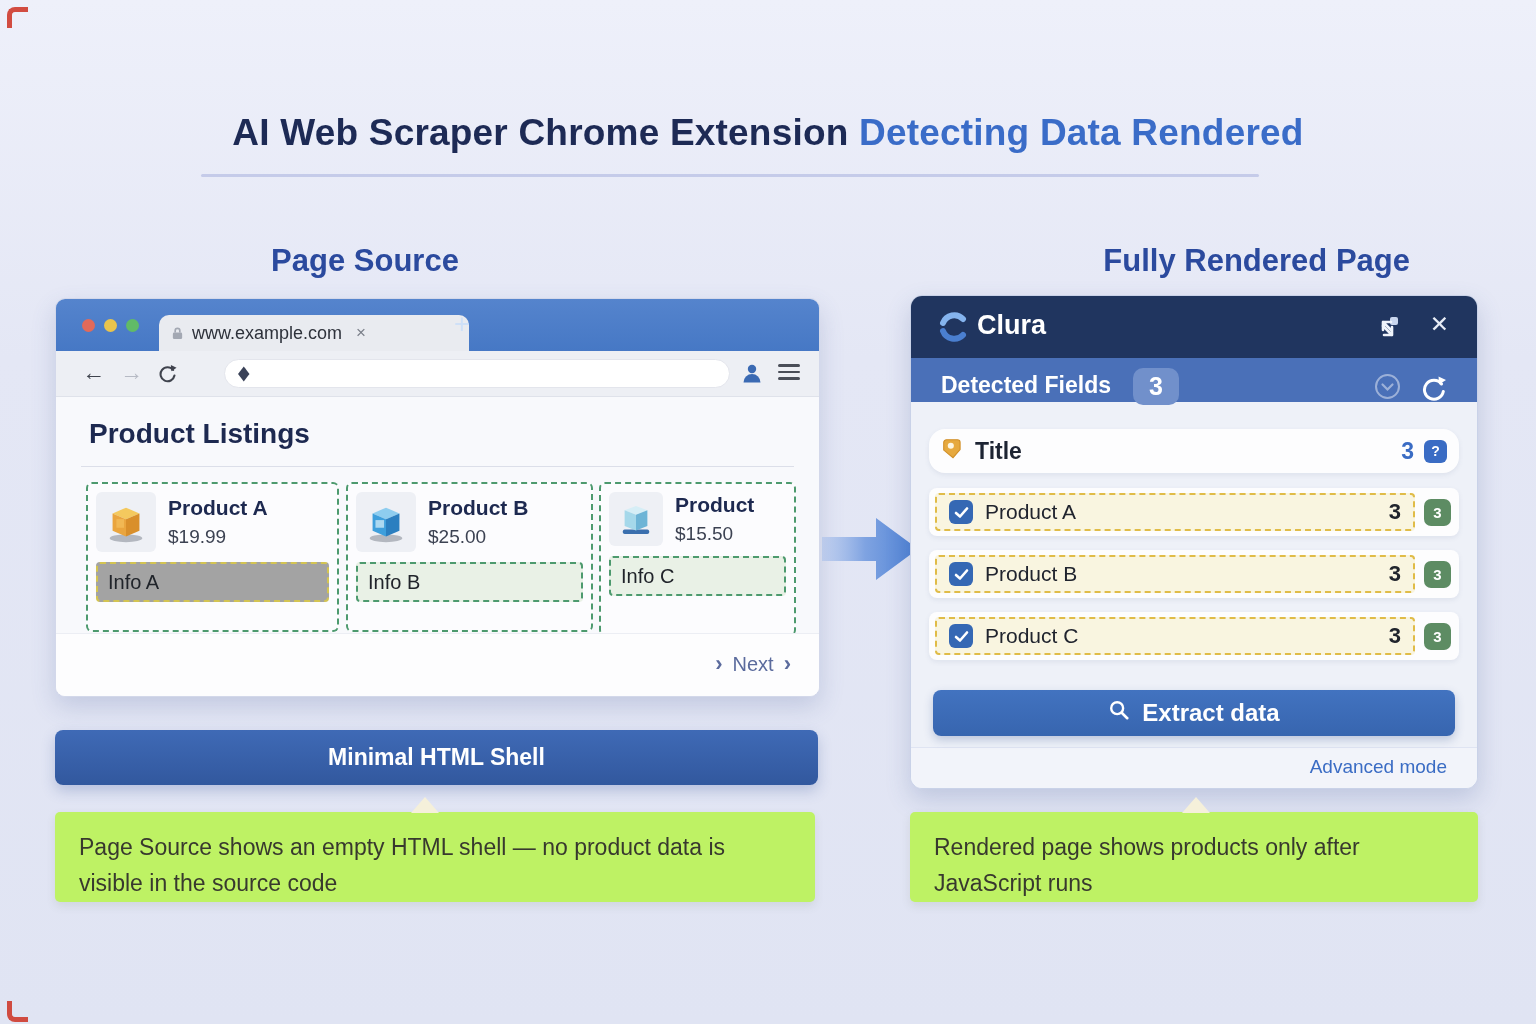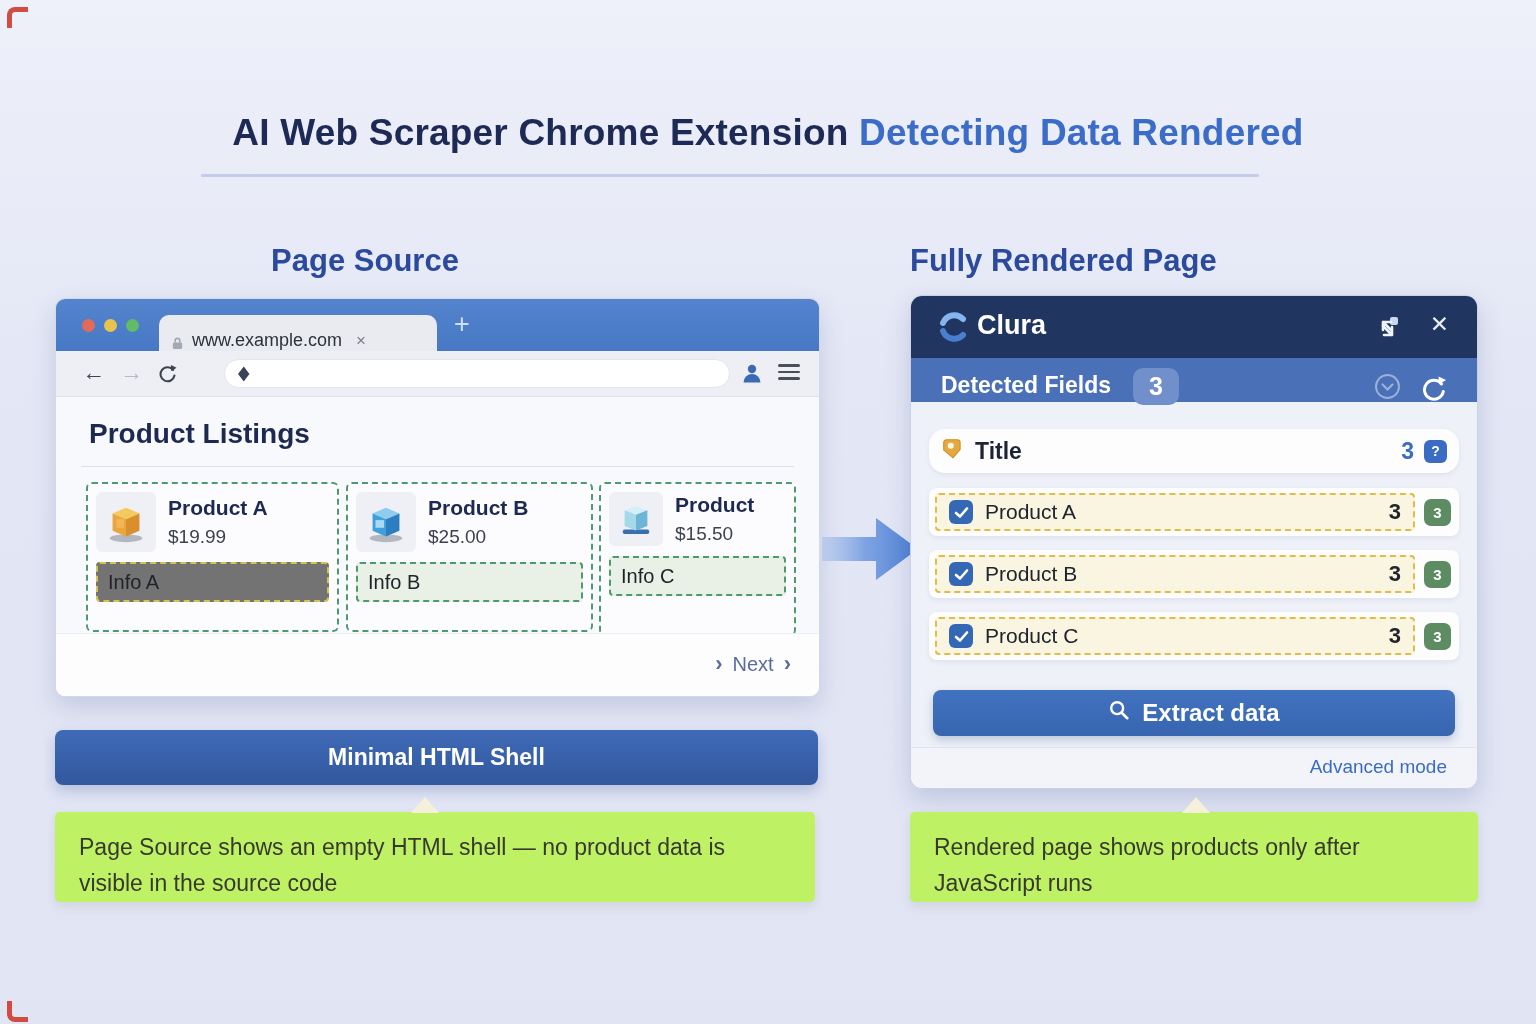--- a/index.html
+++ b/index.html
@@ -16,22 +16,22 @@
   .title-underline{left:201px;top:174px;width:1058px;height:3px;background:#c5cbe9;border-radius:2px;}
   .section-title{font-size:31px;font-weight:700;color:#2b4a9e;}
   
   .browser{left:55px;top:298px;width:763px;height:397px;border-radius:10px;background:#f8f9fc;
            border:1px solid #d3d8ea;box-shadow:0 10px 24px rgba(70,90,150,.20);}
   .tabstrip{left:0;top:0;right:0;height:52px;background:linear-gradient(180deg,#5584cd,#4678c5);border-radius:9px 9px 0 0;}
   .dot{width:13px;height:13px;border-radius:50%;top:20px;}
   .dot.r{left:26px;background:#e26a5a;}
   .dot.y{left:48px;background:#e9c44d;}
   .dot.g{left:70px;background:#61bb67;}
-  .tab{left:103px;bottom:0;width:278px;height:36px;background:#e9ebf0;border-radius:10px 10px 0 0;
-       display:flex;align-items:flex-end;padding:0 12px;box-sizing:border-box;}
+  .tab{left:103px;bottom:0;width:310px;height:36px;background:#e9ebf0;border-radius:10px 10px 0 0;
+       display:flex;align-items:center;padding:0 12px;box-sizing:border-box;}
   .tab .url{font-size:18px;color:#2e323b;margin-left:8px;}
   .tab .tclose{font-size:17px;color:#7a7f89;margin-left:14px;}
   .newtab{left:398px;top:10px;font-size:27px;color:#cfe0f7;font-weight:400;}
   .toolbar{left:0;top:52px;right:0;height:45px;background:#edeff4;border-bottom:1px solid #dfe2ea;}
   .navglyph{font-size:23px;top:8px;}
   .back{left:26px;color:#3f434d;}
   .fwd{left:64px;color:#b6bac4;}
   .refresh-b{left:100px;top:11px;}
   .addressbar{left:168px;top:8px;width:506px;height:29px;background:#fff;border-radius:15px;border:1px solid #e3e5ec;box-sizing:border-box;}
   .diamond{left:13px;top:4px;font-size:15px;color:#3a4258;transform:scaleY(1.3);}
@@ -47,21 +47,21 @@
   .card.c2{left:290px;width:247px;}
   .card.c3{left:543px;width:197px;height:154px;}
   .prod-top{display:flex;align-items:center;}
   .prod-icon{width:60px;height:60px;background:#eef0f5;border-radius:6px;display:flex;align-items:center;justify-content:center;flex:0 0 auto;}
   .c3 .prod-icon{width:54px;height:54px;}
   .prod-text{margin-left:12px;}
   .prod-name{font-size:21px;font-weight:700;color:#1d2950;}
   .prod-price{font-size:19px;color:#3c4252;margin-top:6px;}
   .info-box{margin-top:10px;height:40px;border-radius:4px;box-sizing:border-box;
             font-size:20px;color:#20242a;line-height:36px;padding-left:10px;}
-  .info-y{border:2px dashed #d3c452;background:#737373;}
+  .info-y{border:2px dashed #d3c452;background:#a3a3a3;}
   .info-g{border:2px dashed #4d9a6e;background:#e9f1e6;}
   .bfooter{left:0;bottom:0;right:0;height:62px;background:#fdfdfe;border-radius:0 0 9px 9px;border-top:1px solid #eceef4;}
   .nextwrap{right:28px;top:17px;font-size:20px;color:#5b6b9d;display:flex;align-items:center;gap:10px;}
   .nextwrap .chev{font-size:22px;font-weight:700;}
   
   .flow-arrow{left:820px;top:510px;}
   
   .banner{left:55px;top:730px;width:763px;height:55px;border-radius:8px;
           background:linear-gradient(180deg,#3f6ab6,#32589e);box-shadow:0 6px 14px rgba(50,80,150,.25);
           color:#fff;font-size:23px;font-weight:700;text-align:center;line-height:55px;}
@@ -115,21 +115,21 @@
 <div class="abs corner" style="left:7px;top:7px;"></div>
 <div class="abs corner bl" style="left:7px;top:1001px;"></div>
 
 <div class="abs main-title">
   <span>AI Web Scraper Chrome Extension</span>
   <span class="accent">Detecting Data Rendered</span>
 </div>
 <div class="abs title-underline"></div>
 
 <div class="abs section-title" style="left:55px;top:243px;width:620px;text-align:center;">Page Source</div>
-<div class="abs section-title" style="left:910px;top:243px;width:500px;text-align:left;">Fully Rendered Page</div>
+<div class="abs section-title" style="left:910px;top:243px;width:500px;text-align:right;">Fully Rendered Page</div>
 
 <div class="abs browser">
   <div class="abs tabstrip">
     <span class="abs dot r"></span>
     <span class="abs dot y"></span>
     <span class="abs dot g"></span>
     <div class="abs tab">
       <svg width="13" height="15" viewBox="0 0 14 16">
         <path d="M4.5 7 v-2 a2.5 2.5 0 0 1 5 0 v2" stroke="#a3a8b3" stroke-width="1.8" fill="none"></path>
         <rect x="2" y="7" width="10" height="7" rx="1.5" fill="#a3a8b3"></rect>

